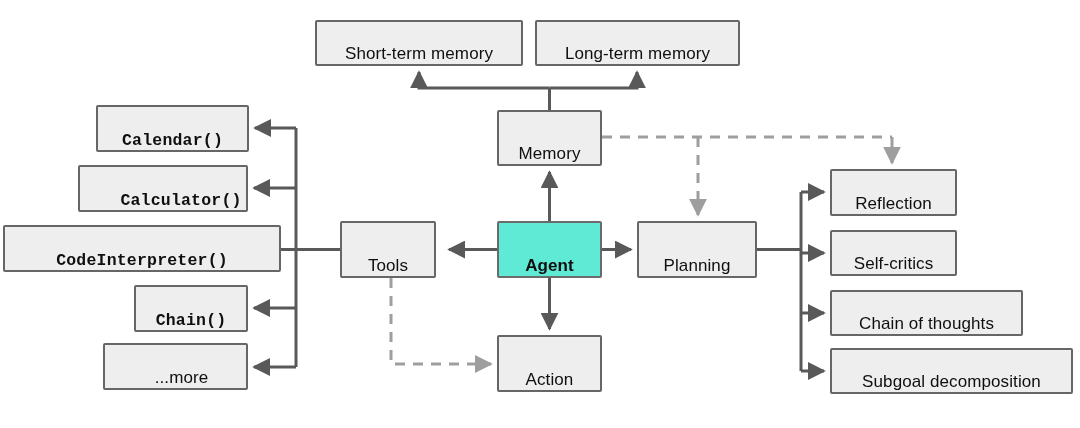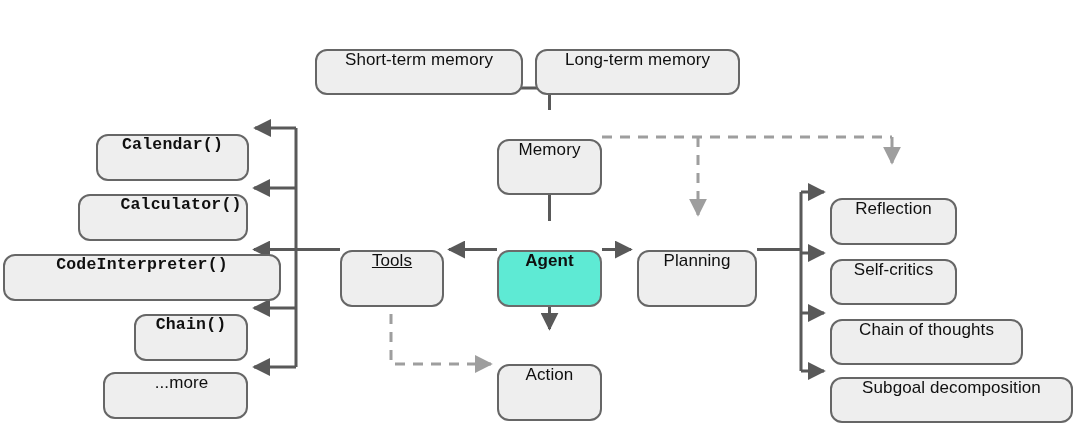--- a/index.html
+++ b/index.html
@@ -22,32 +22,31 @@
     top: 0;
     width: 1080px;
     height: 428px;
     pointer-events: none;
   }
   .node {
     position: absolute;
     box-sizing: border-box;
     background: #eeeeee;
     border: 2px solid #666666;
-    border-radius: 12px;
+    border-radius: 2px;
     display: flex;
-    align-items: flex-start;
+    align-items: flex-end;
     justify-content: center;
     color: #0f0f0f;
     font-family: "Liberation Sans", sans-serif;
     font-size: 17px;
     line-height: 1.1;
     letter-spacing: 0.1px;
     white-space: nowrap;
     z-index: 2;
-    margin-top: 29px;
   }
   .node.mono {
     font-family: "Liberation Mono", "DejaVu Sans Mono", monospace;
     font-weight: bold;
     font-size: 16.5px;
     letter-spacing: 0.2px;
   }
   .node.accent {
     background: #5eead4;
     border-color: #6b6b6b;
@@ -122,21 +121,21 @@
       </div>
       <div class="node mono" style="left: 78px; top: 165px; width: 170px; height: 47px; padding-left: 36px;">
         <span>Calculator()</span>
       </div>
       <div class="node" style="left: 830px; top: 169px; width: 127px; height: 47px;">
         <span>Reflection</span>
       </div>
       <div class="node mono" style="left: 3px; top: 225px; width: 278px; height: 47px;">
         <span>CodeInterpreter()</span>
       </div>
-      <div class="node" style="left: 340px; top: 221px; width: 104px; height: 57px; text-decoration: underline;">
+      <div class="node" style="left: 340px; top: 221px; width: 96px; height: 57px;">
         <span>Tools</span>
       </div>
       <div class="node accent" style="left: 497px; top: 221px; width: 105px; height: 57px;">
         <span>Agent</span>
       </div>
       <div class="node" style="left: 637px; top: 221px; width: 120px; height: 57px;">
         <span>Planning</span>
       </div>
       <div class="node" style="left: 830px; top: 230px; width: 127px; height: 46px;">
         <span>Self-critics</span>

